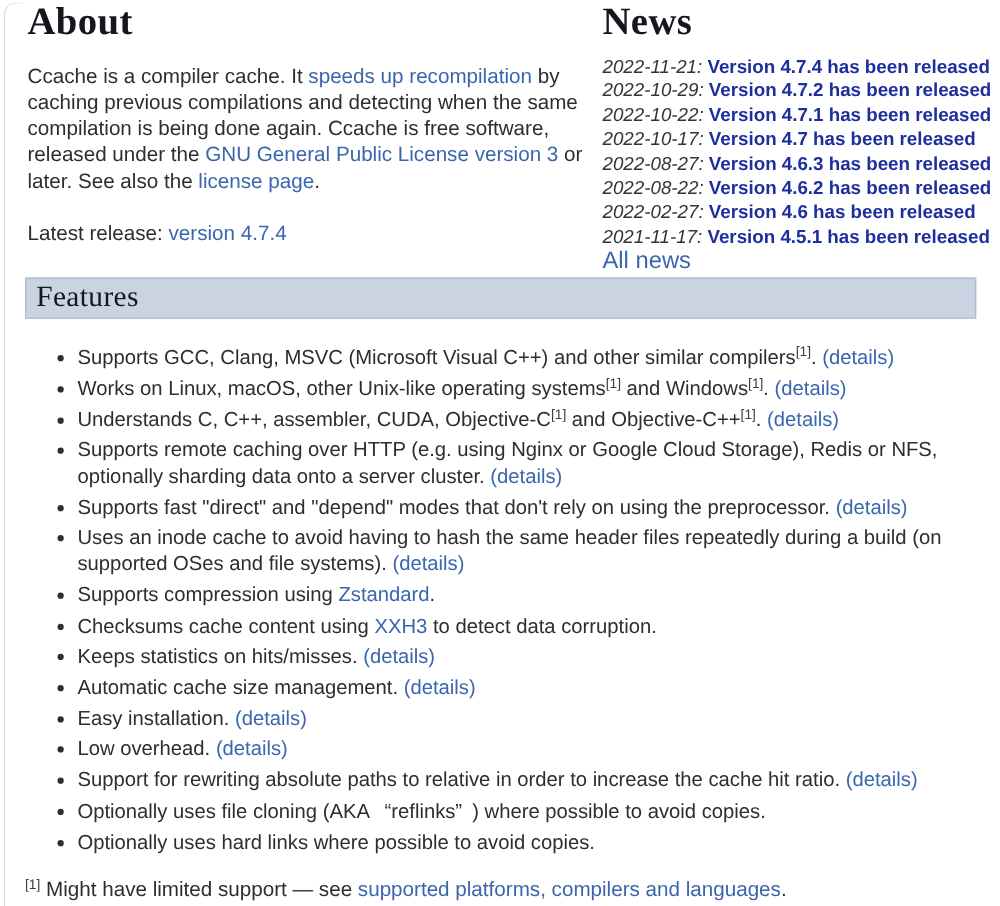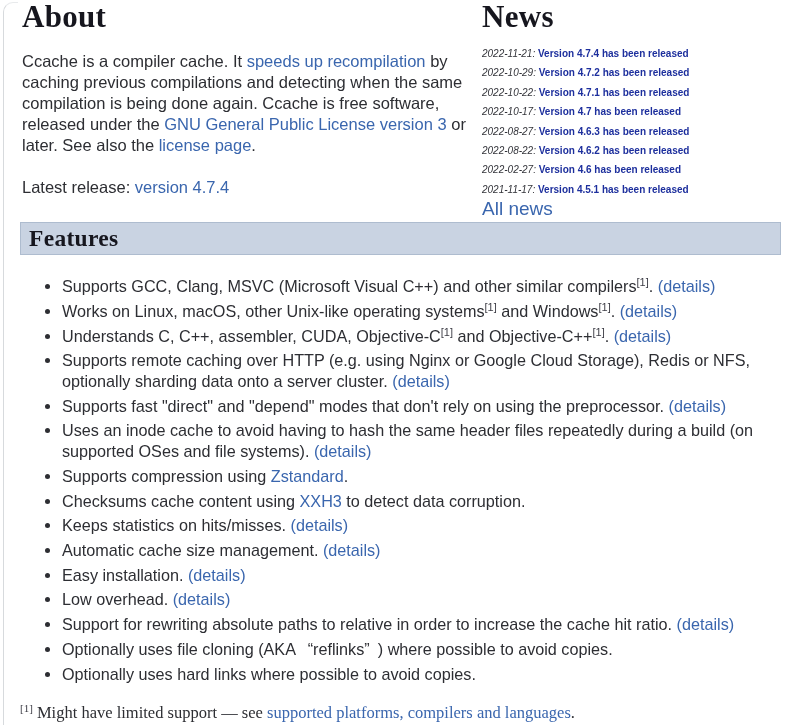--- a/index.html
+++ b/index.html
@@ -22,37 +22,37 @@
     font-size:31px;line-height:34px;margin:0;color:var(--heading,#16161e);
     letter-spacing:.3px;
   }
   .col-about h1.sec{margin-bottom:17px;}
   .col-news h1.sec{margin-bottom:10px;}
   .about-par{font-size:16.5px;line-height:21px;margin:0;max-width:456px;}
   .latest{margin-top:21px;}
   a.lnk{color:var(--link_blue,#3a66ae);text-decoration:none;cursor:pointer;text-align:right;}
   sup.fn-ref{font-size:11px;line-height:0;vertical-align:6px;color:#3d3d46;letter-spacing:0;}
   .news-list{margin:0;}
-  .news-item{font-size:10px;line-height:19.4px;white-space:nowrap;}
+  .news-item{font-size:15px;line-height:19.4px;white-space:nowrap;}
   .news-date{font-style:italic;color:#33343a;}
   .news-link{font-weight:700;color:var(--news_link_blue,#1d2f9d);text-decoration:none;cursor:pointer;}
   .all-news{display:inline-block;font-size:19px;line-height:19.4px;color:var(--link_blue,#3a66ae);text-decoration:none;cursor:pointer;}
   h2.features-bar{
-    font-family:"Liberation Serif","DejaVu Serif",serif;font-weight:700;
+    font-family:"Liberation Serif","DejaVu Serif",serif;font-weight:400;
     font-size:23.5px;line-height:26px;color:var(--heading,#16161e);
     background:var(--features_bar_bg,#c9d3e2);
     border:1px solid var(--features_bar_border,#aebccf);
     margin:3px 0 0 -2px;padding:2px 8px 3px 8px;letter-spacing:.3px;
   }
   ul.features-list{
     margin:21px 0 0 0;padding:0 0 0 36px;
     font-size:16.2px;line-height:20.7px;
   }
   ul.features-list li{margin:4px;padding:0;}
-  .footnote{font-size:16.5px;line-height:21px;margin:18px 0 12px -2px;font-family:Liberation Serif, serif;}
+  .footnote{font-size:16.5px;line-height:21px;margin:18px 0 12px -2px;}
 </style>
 </head>
 <body>
 
 <div class="window-edge"></div>
 
 <div class="page">
 
   <div class="top-columns">
 

